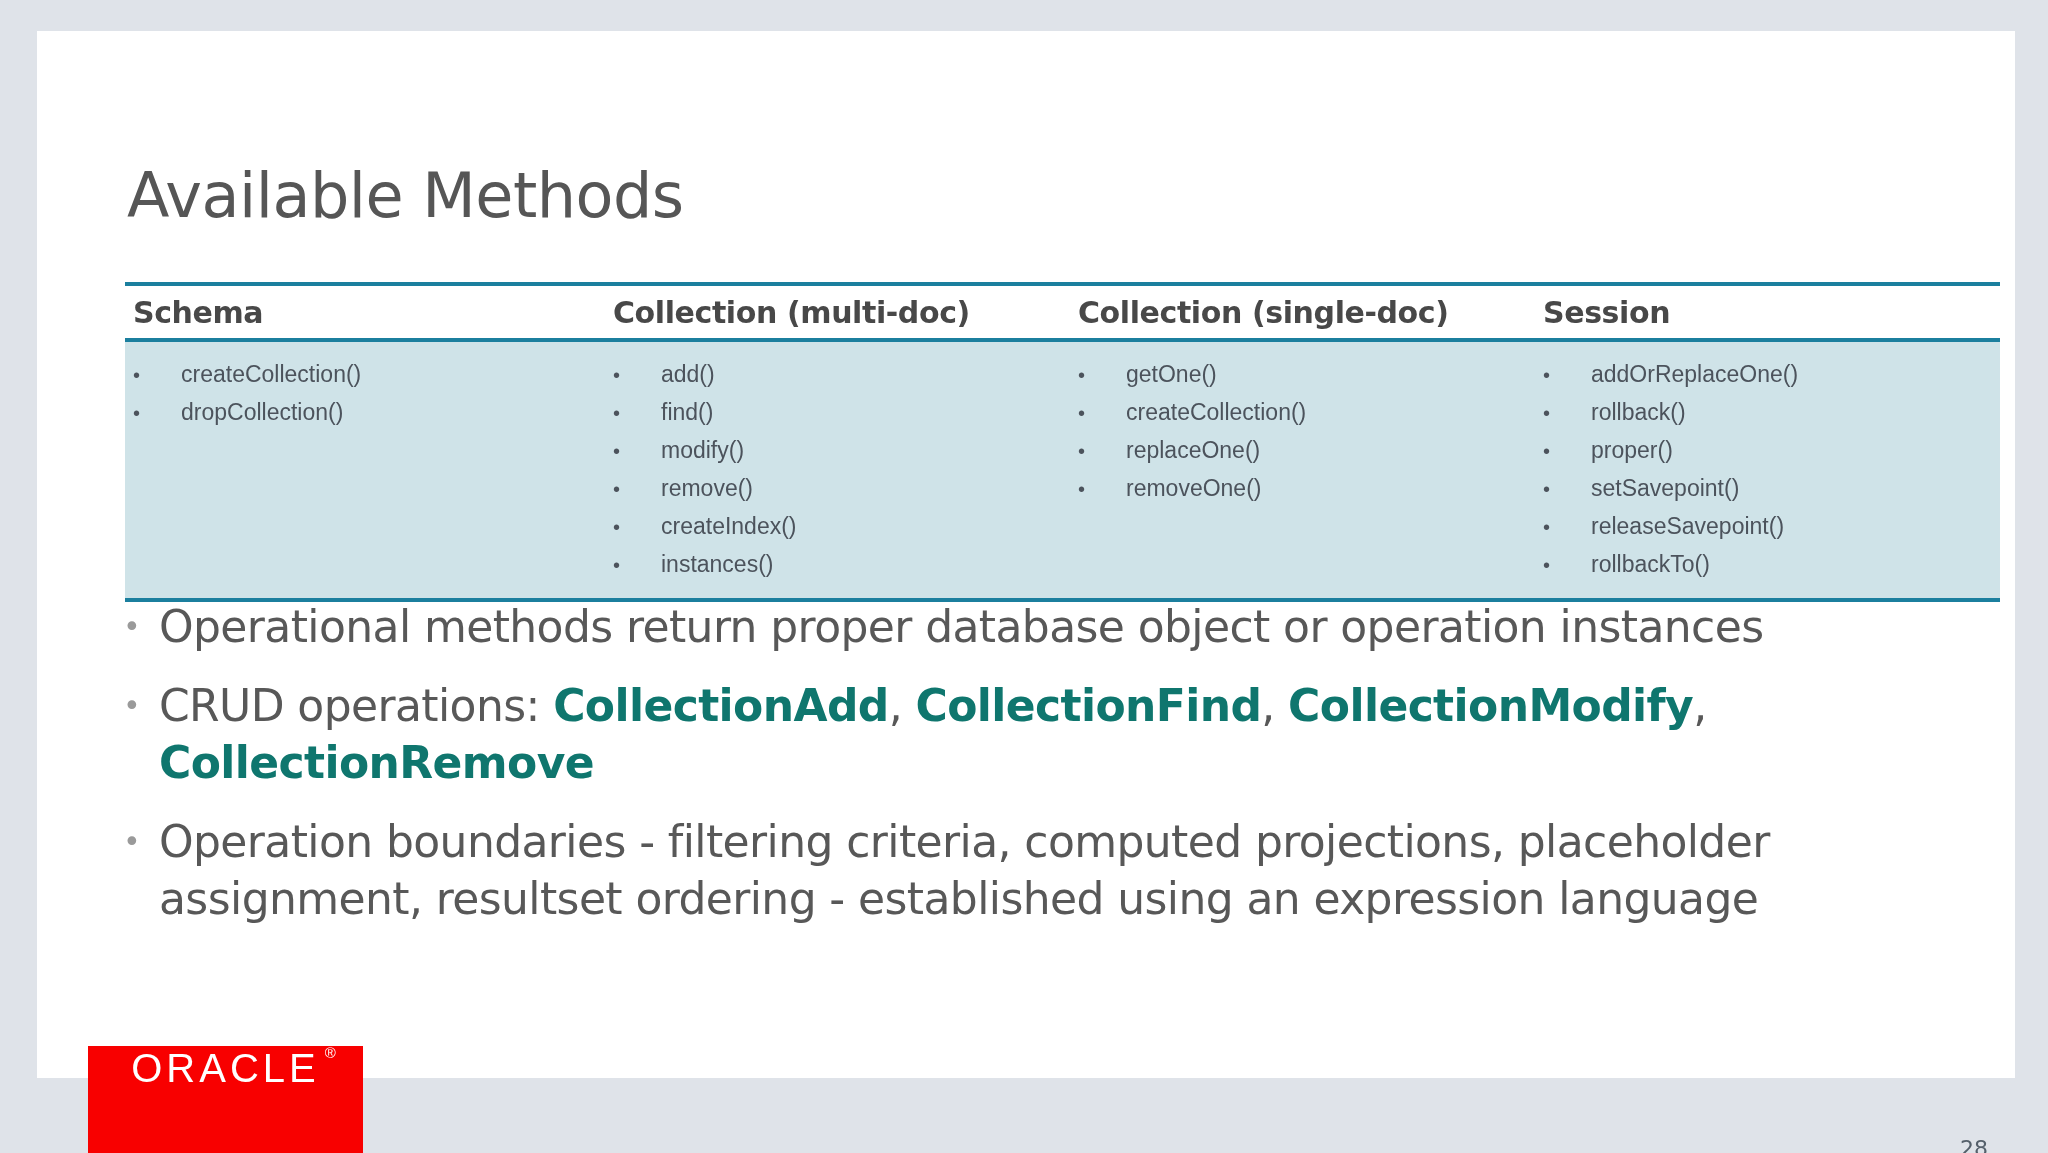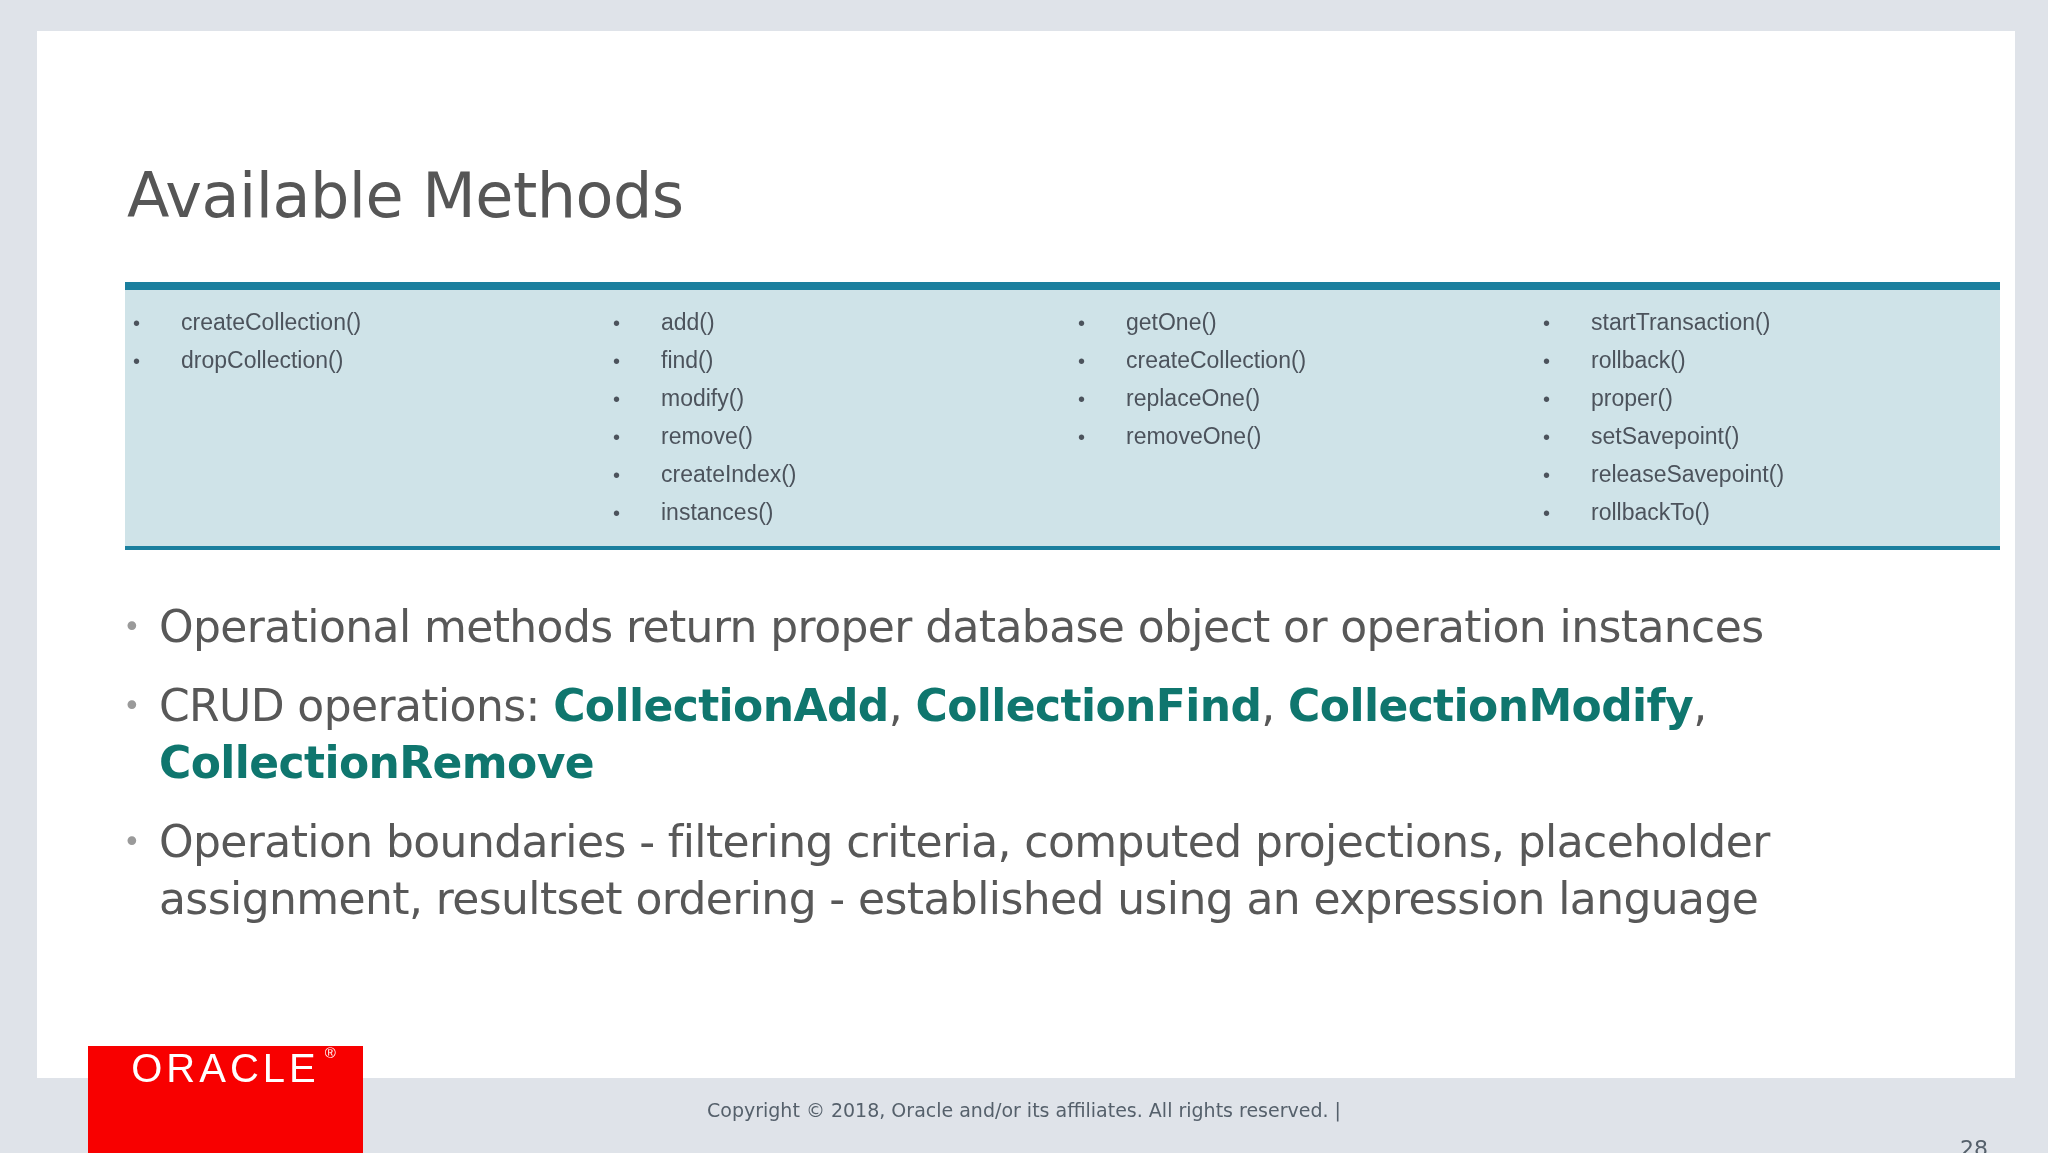--- a/index.html
+++ b/index.html
@@ -210,20 +210,26 @@
 <div id="slide-root">
 
   <div id="slide-canvas">
 
     <h1 id="slide-title">Available Methods</h1>
 
     <div id="methods-table">
 
       <div class="tbl-rule-top"></div>
 
+      <div class="tbl-head-row">
+        <div class="tbl-head-cell col-schema">Schema</div>
+        <div class="tbl-head-cell col-multi">Collection (multi-doc)</div>
+        <div class="tbl-head-cell col-single">Collection (single-doc)</div>
+        <div class="tbl-head-cell col-session">Session</div>
+      </div>
 
       <div class="tbl-rule-mid"></div>
 
       <div class="tbl-body-row">
         <div class="tbl-body-cell col-schema" id="cell-schema">
             <div class="m-item">
               <span class="m-bullet">•</span>
               <span>createCollection()</span>
             </div>
             <div class="m-item">
@@ -271,21 +277,21 @@
               <span>replaceOne()</span>
             </div>
             <div class="m-item">
               <span class="m-bullet">•</span>
               <span>removeOne()</span>
             </div>
           </div>
         <div class="tbl-body-cell col-session" id="cell-session">
             <div class="m-item">
               <span class="m-bullet">•</span>
-              <span>startTransaction()</span>
+              <span>addOrReplaceOne()</span>
             </div>
             <div class="m-item">
               <span class="m-bullet">•</span>
               <span>rollback()</span>
             </div>
             <div class="m-item">
               <span class="m-bullet">•</span>
               <span>proper()</span>
             </div>
             <div class="m-item">
@@ -325,17 +331,16 @@
 
     </div>
   </div>
 
   <div id="footer-band"></div>
 
   <div id="oracle-logo">
     <span id="oracle-logo-text"><span>ORACLE</span><sup id="oracle-logo-reg">®</sup></span>
   </div>
 
-  <div id="copyright">Copyright © 2018, Oracle and/or its affiliates. All rights reserved.   |</div>
 
   <div id="page-number">28</div>
 
 </div>
 
 </body></html>

